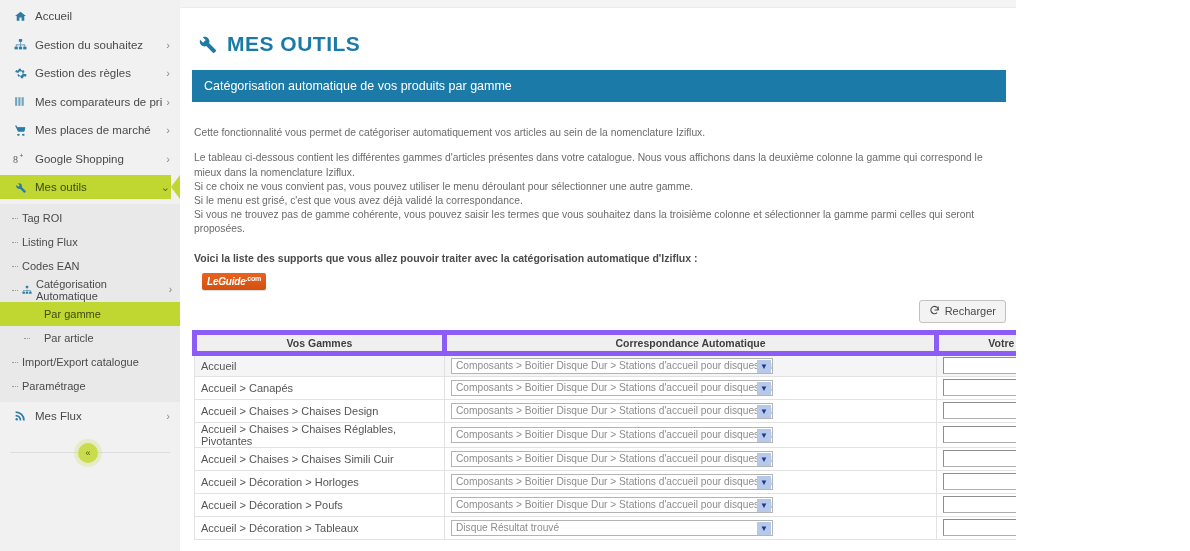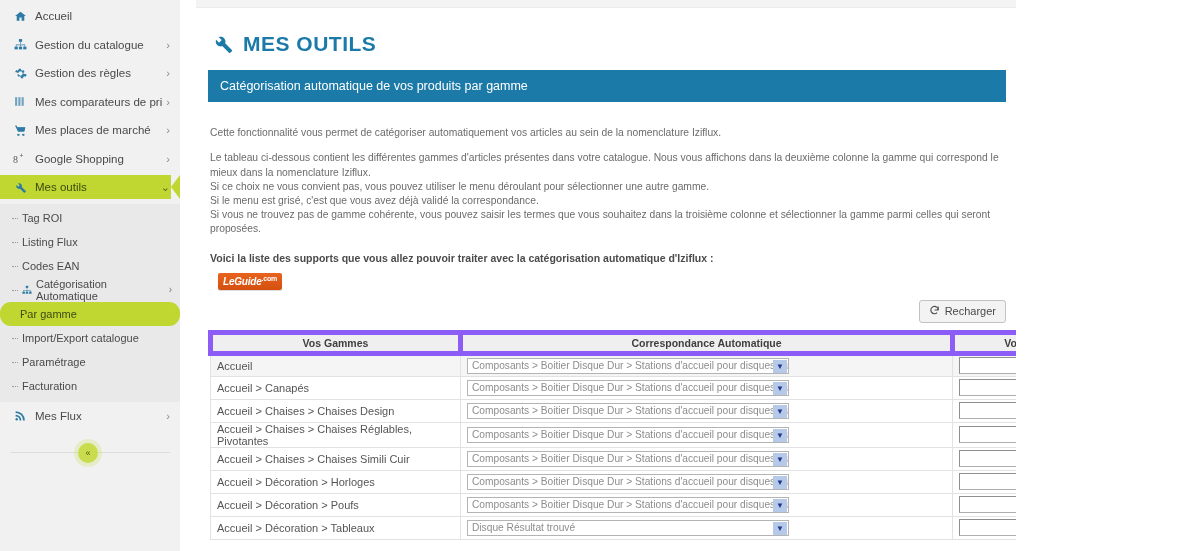--- a/index.html
+++ b/index.html
@@ -5,21 +5,21 @@
 <style>
   * { box-sizing: border-box; }
   html, body {
     margin: 0; padding: 0;
     width: 1190px; height: 551px;
     overflow: hidden;
     font-family: "Liberation Sans", "DejaVu Sans", sans-serif;
     background: #ffffff;
     color: #555;
   }
-  .app { display: flex; width: 1016px; height: 551px; gap: 16px; }
+  .app { display: flex; width: 1016px; height: 551px; }
 
   
   .sidebar {
     width: 180px; min-width: 180px; height: 551px;
     background: #f1f1f1;
     position: relative;
     padding-top: 4px;
   }
   .nav-item {
     display: flex; align-items: center;
@@ -78,21 +78,21 @@
     position: absolute;
     left: 12px; top: 50%;
     width: 6px; height: 1px;
     border-top: 1px dotted #9a9a9a;
   }
   .sub-item .sico {
     color: #2e7ca5; font-size: 10px; margin-right: 4px;
     display: inline-flex; align-items: center;
   }
   .sub-item .schev { margin-left: auto; margin-right: 8px; color: #7d7d7d; font-size: 10px; }
-  .sub-item.deep { padding-left: 20px; border-radius: 11px; }
+  .sub-item.deep { padding-left: 44px; }
   .sub-item.deep::before { left: 24px; }
   .sub-item.sel {
     background: #bfd730;
     color: #3d4a12;
   }
   .sub-item.sel::before { border-top-color: #bfd730; }
 
   .sidebar-divider {
     position: absolute;
     left: 10px; right: 10px;
@@ -267,21 +267,21 @@
         <div class="nav-item">
           <span class="ico">
             <svg width="13" height="13" viewBox="0 0 24 24" fill="currentColor">
               <rect x="9" y="2" width="6" height="5"></rect>
               <rect x="1" y="16" width="6" height="5"></rect>
               <rect x="9" y="16" width="6" height="5"></rect>
               <rect x="17" y="16" width="6" height="5"></rect>
               <path d="M11.4 7h1.2v4h-1.2zM4 12h16v1.2H4zM3.4 12h1.2v4H3.4zM11.4 12h1.2v4h-1.2zM19.4 12h1.2v4h-1.2z"></path>
             </svg>
           </span>
-          <span class="lbl">Gestion du catalogue</span>
+          <span class="lbl">Gestion du souhaitez</span>
           <span class="chev">›</span>
         </div>
         <div class="nav-item">
           <span class="ico">
             <svg width="13" height="13" viewBox="0 0 24 24" fill="currentColor">
               <path d="M12 8a4 4 0 1 0 0 8 4 4 0 0 0 0-8zm9.4 4.9l2.1 1.6-2 3.5-2.5-1a7.6 7.6 0 0 1-1.8 1l-.4 2.6h-4l-.4-2.6a7.6 7.6 0 0 1-1.8-1l-2.5 1-2-3.5 2.1-1.6a7.8 7.8 0 0 1 0-2L2.1 9.2l2-3.5 2.5 1a7.6 7.6 0 0 1 1.8-1l.4-2.6h4l.4 2.6c.6.2 1.2.6 1.8 1l2.5-1 2 3.5-2.1 1.6c.1.7.1 1.4 0 2z"></path>
             </svg>
           </span>
           <span class="lbl">Gestion des règles</span>
           <span class="chev">›</span>
@@ -348,28 +348,28 @@
               <rect x="17" y="16" width="6" height="5"></rect>
               <path d="M11.4 7h1.2v4h-1.2zM4 12h16v1.2H4zM3.4 12h1.2v4H3.4zM11.4 12h1.2v4h-1.2zM19.4 12h1.2v4h-1.2z"></path>
             </svg>
           </span>
           <span>Catégorisation Automatique</span>
           <span class="schev">›</span>
         </div>
         <div class="sub-item deep sel">
           <span>Par gamme</span>
         </div>
+        <div class="sub-item deep">
+          <span>Par article</span>
+        </div>
         <div class="sub-item">
           <span>Import/Export catalogue</span>
         </div>
         <div class="sub-item">
           <span>Paramétrage</span>
-        </div>
-        <div class="sub-item">
-          <span>Facturation</span>
         </div>
       </div>
     <div id="nav-footer">
         <div class="nav-item" style="margin-top: 2px;">
           <span class="ico">
             <svg width="13" height="13" viewBox="0 0 24 24" fill="currentColor">
               <circle cx="5" cy="19" r="2.2"></circle>
               <path d="M3 10.5v3.2a7.3 7.3 0 0 1 7.3 7.3h3.2A10.5 10.5 0 0 0 3 10.5zM3 4v3.2A13.8 13.8 0 0 1 16.8 21H20A17 17 0 0 0 3 4z"></path>
             </svg>
           </span>

